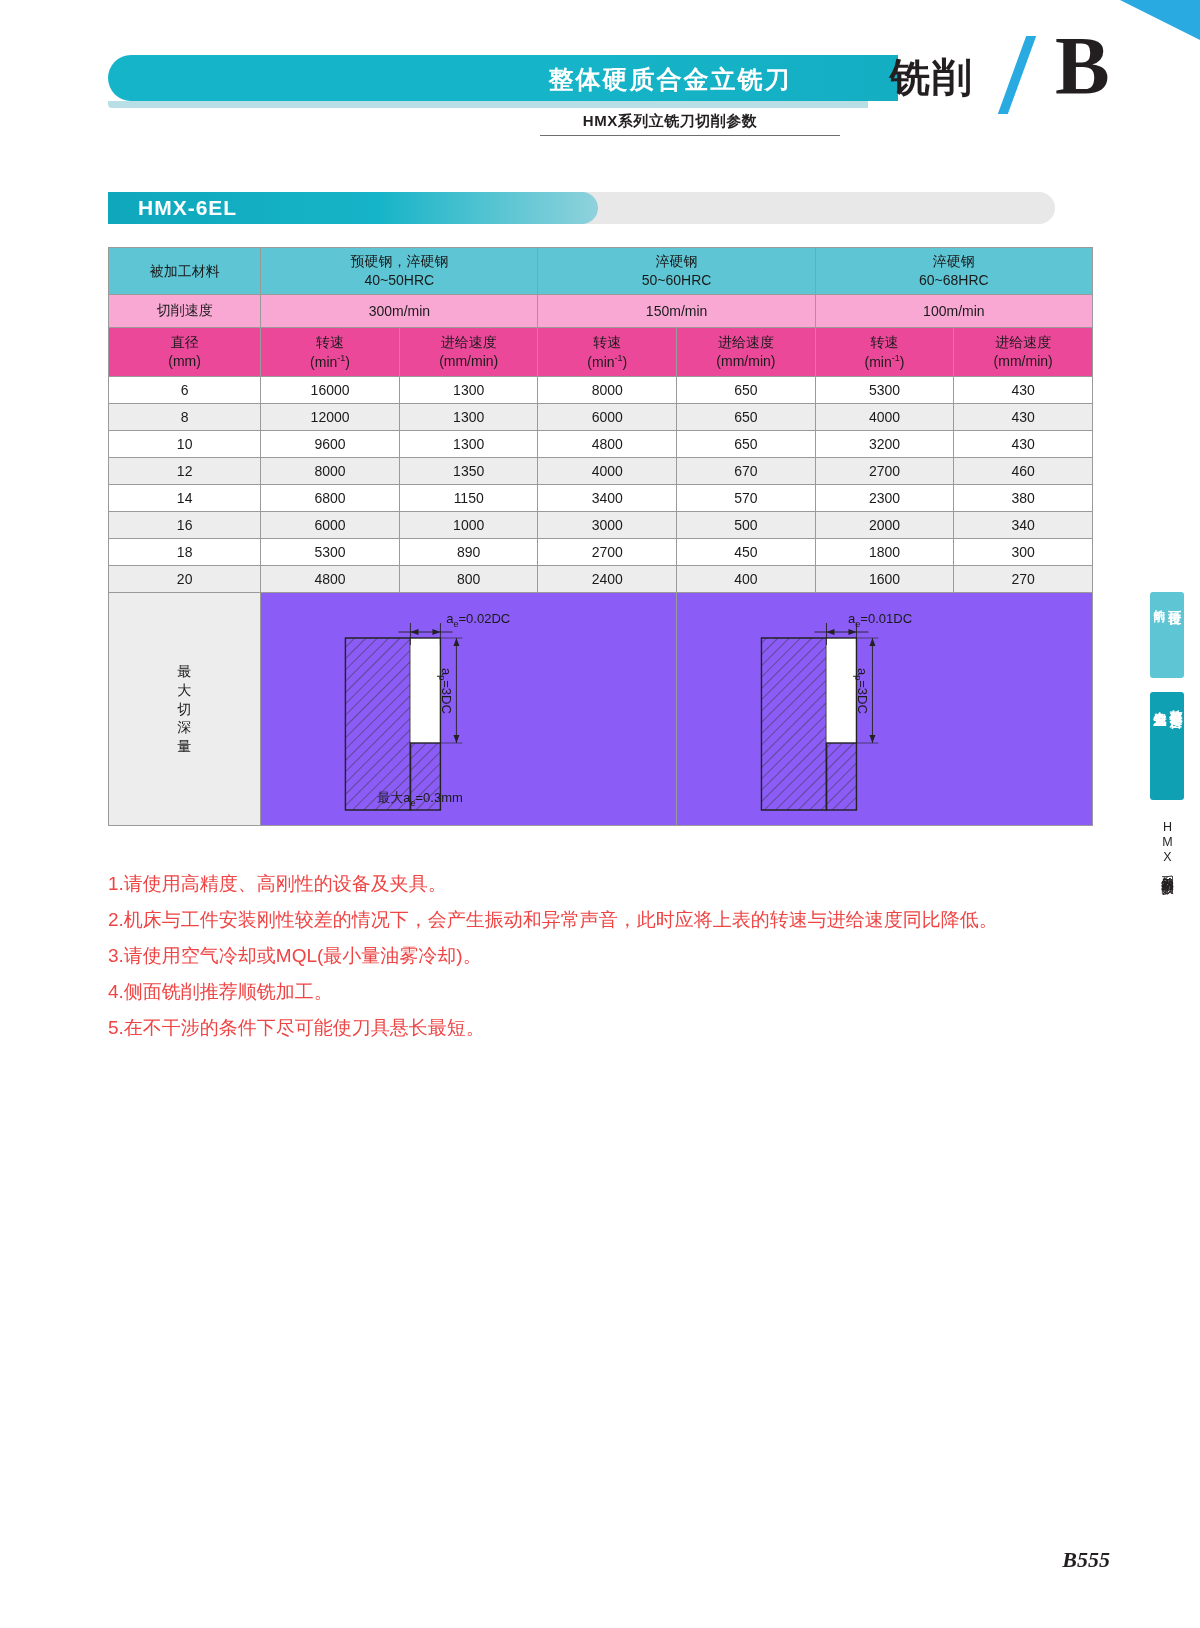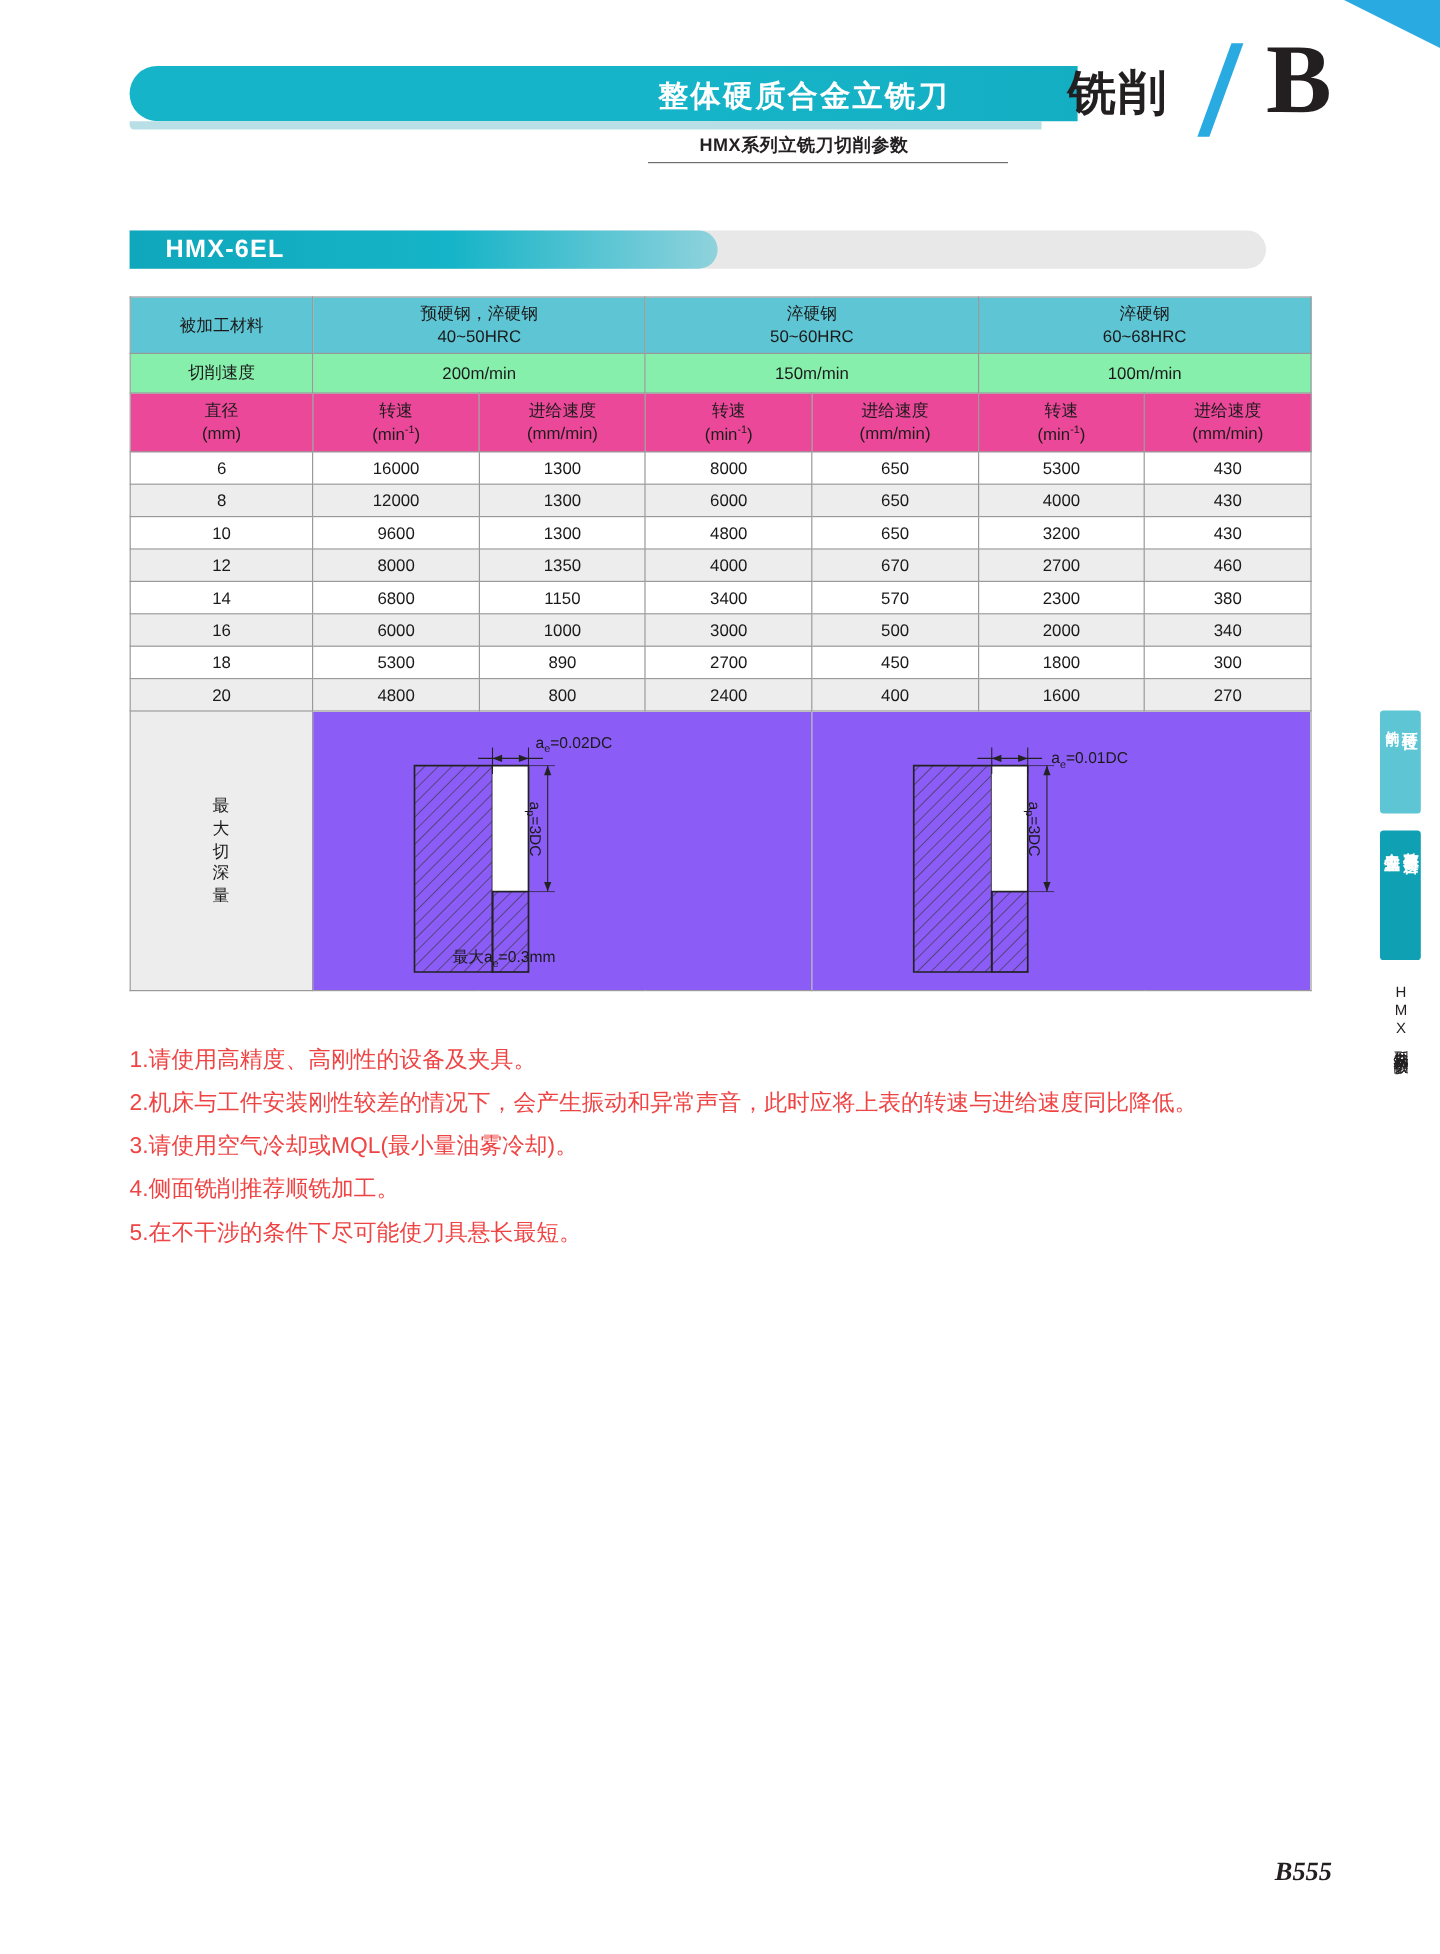--- a/index.html
+++ b/index.html
@@ -154,21 +154,21 @@
   }
   .hdr-teal {
     background: #5ec5d4;
     height: 46px;
     font-size: 14px;
     line-height: 1.35;
   }
   .row-white { background: #ffffff; height: 27px; }
   .row-grey  { background: #ededed; height: 27px; }
   .sub-hdr   { background: #ec4899; height: 48px; line-height: 1.35; }
-  .speed-row { background: #86efac; height: 32px; margin-top: 36px; }
+  .speed-row { background: #f9a8d4; height: 32px; margin-top: 36px; }
   .c-dia { width: 145px; }
   .c-val { width: 132px; }
   .bold  { font-weight: bold; }
   sup { font-size: 9px; vertical-align: super; }
   sub { font-size: 9px; vertical-align: sub; }
 
   
   .diagram-cell {
     background: #ededed;
     height: 232px;
@@ -288,21 +288,21 @@
           <div>50~60HRC</div>
         </td>
         <td class="hdr-teal" colspan="2">
           <div>淬硬钢</div>
           <div>60~68HRC</div>
         </td>
       </tr>
 
       <tr>
         <td class="speed-row">切削速度</td>
-        <td class="speed-row" colspan="2">200m/min</td>
+        <td class="speed-row" colspan="2">300m/min</td>
         <td class="speed-row" colspan="2">150m/min</td>
         <td class="speed-row" colspan="2">100m/min</td>
       </tr>
 
       <tr>
         <td class="sub-hdr">
           <div>直径</div>
           <div>(mm)</div>
         </td>
 
@@ -476,21 +476,21 @@
               <line x1="170" y1="30" x2="170" y2="52" stroke="#222" stroke-width="0.9"></line>
               <line x1="128" y1="39" x2="182" y2="39" stroke="#222" stroke-width="0.9"></line>
               <polygon points="140,39 148,36 148,42" fill="#222"></polygon>
               <polygon points="170,39 162,36 162,42" fill="#222"></polygon>
               <line x1="186" y1="45" x2="186" y2="150" stroke="#222" stroke-width="0.9"></line>
               <polygon points="186,45 183,53 189,53" fill="#222"></polygon>
               <polygon points="186,150 183,142 189,142" fill="#222"></polygon>
               <line x1="170" y1="45" x2="192" y2="45" stroke="#222" stroke-width="0.6"></line>
               <line x1="170" y1="150" x2="192" y2="150" stroke="#222" stroke-width="0.6"></line>
             </svg>
-            <div style="position:absolute; left:199px; top:18px; font-size:13px;margin-top:13px;">
+            <div style="position:absolute; left:171px; top:18px; font-size:13px;">
               <span>a</span><sub>e</sub><span>=0.01DC</span>
             </div>
             <div style="position:absolute; left:176px; top:75px; font-size:13px; writing-mode:vertical-rl;">
               <span>a</span><sub>p</sub><span>=3DC</span>
             </div>
           </div>
         </td>
       </tr>
     </tbody>
   </table>

